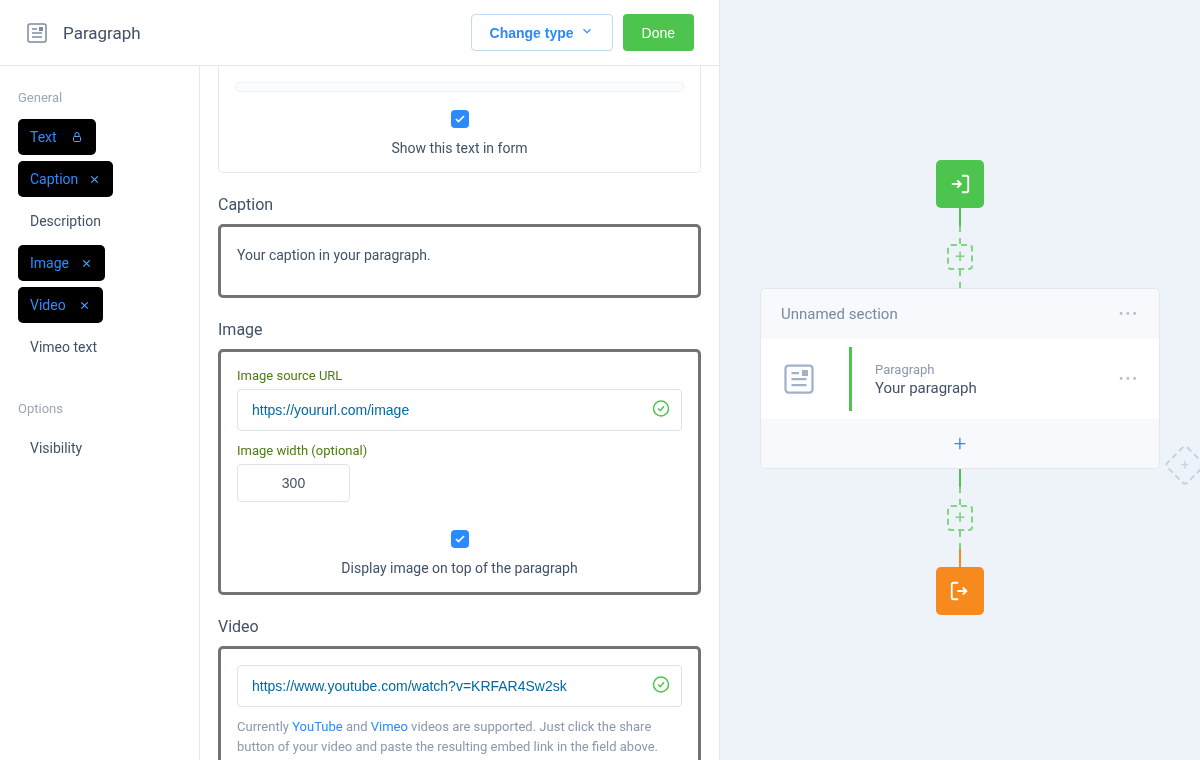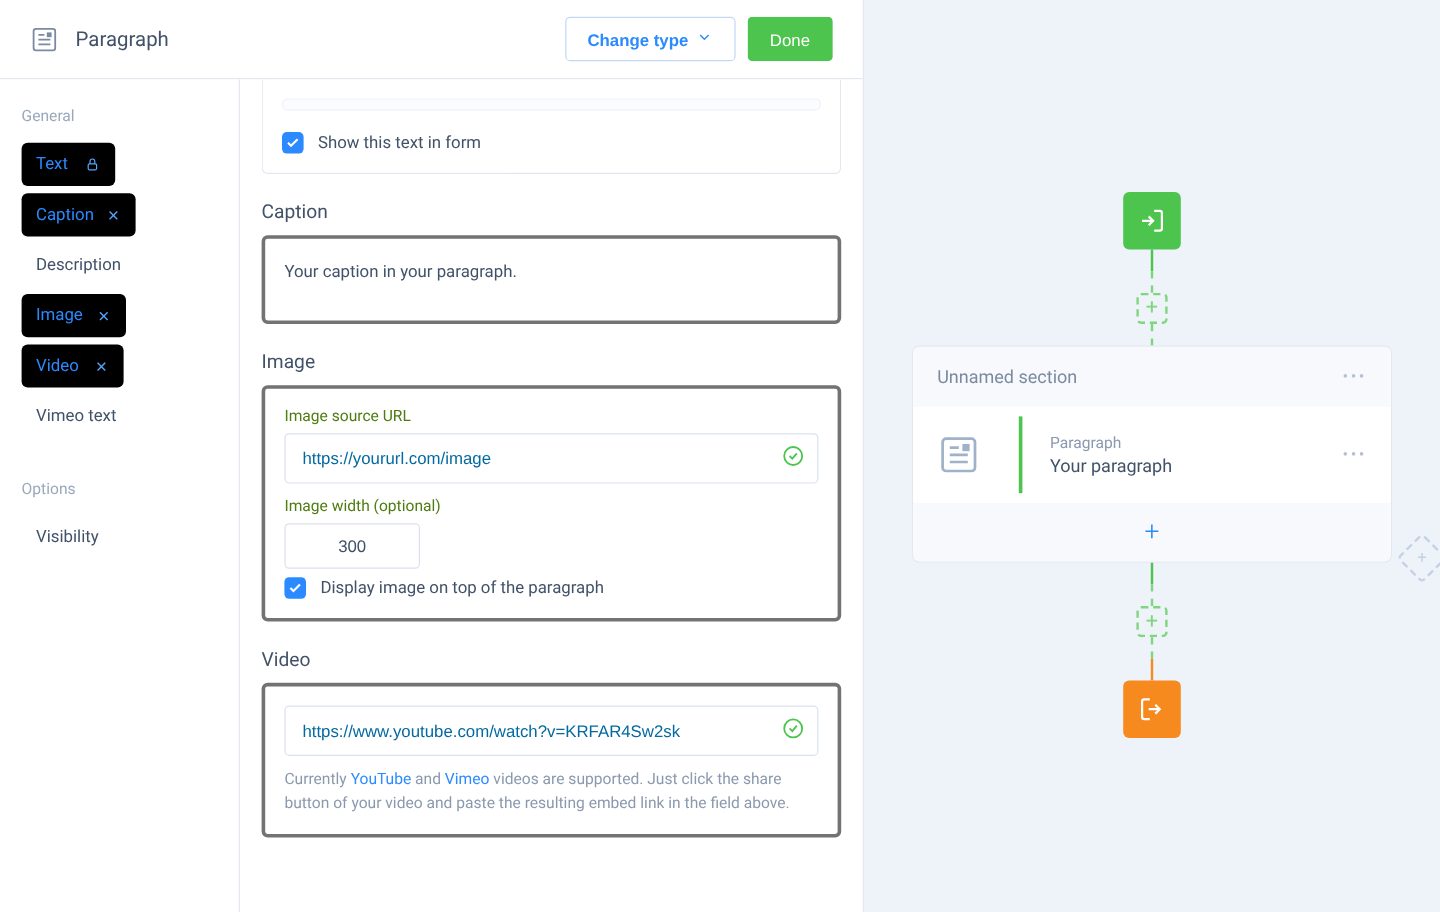--- a/index.html
+++ b/index.html
@@ -21,21 +21,21 @@
 .sidebar-group-label { color: #9aa8bb; font-size: 13px; margin-bottom: 14px; }
 .sidebar-item { display: flex; align-items: center; justify-content: space-between; padding: 10px 12px; border-radius: 5px; margin-bottom: 6px; cursor: pointer; font-size: 14px; }
 .sidebar-item.active { background: #000000; color: #2b8aff; }
 .sidebar-item.plain { color: #415268; }
 .sidebar-item .icon-slot { width: 14px; height: 14px; display: inline-flex; align-items: center; justify-content: center; }
 .sidebar-spacer { height: 30px; }
 
 .main { flex: 1; padding: 0 18px 20px 18px; overflow-y: auto; }
 .panel-section { border: 3px solid #737373; border-radius: 5px; padding: 16px; margin-bottom: 22px; }
 .section-title { font-size: 16px; color: #415268; margin: 10px 0 10px 0; }
-.check-row { display: flex; align-items: center; gap: 12px; }
+.check-row { display: flex; align-items: center; gap: 12px; flex-direction: column; }
 .checkbox { width: 18px; height: 18px; border-radius: 4px; background: #2b8aff; display: inline-flex; align-items: center; justify-content: center; flex-shrink: 0; }
 .checkbox svg { width: 12px; height: 12px; }
 .text-input { width: 100%; border: 1px solid #dbe2ec; border-radius: 4px; padding: 12px 14px; font-size: 14px; color: #0369a1; background: #fff; }
 .text-input-wrap { position: relative; }
 .valid-icon { position: absolute; right: 12px; top: 50%; transform: translateY(-50%); }
 .small-label { font-size: 13px; color: #4d7c0f; margin: 0 0 6px 0; }
 .width-input { width: 113px; text-align: center; border: 1px solid #dbe2ec; border-radius: 4px; padding: 10px; font-size: 14px; color: #415268; }
 .help-text { font-size: 13px; color: #8a99ae; margin-top: 10px; line-height: 1.5; }
 .help-text a { color: #2b8aff; text-decoration: none; }
 
@@ -183,21 +183,21 @@
             <input class="text-input" value="https://yoururl.com/image" style="">
             <span class="valid-icon">
               <svg width="18" height="18" viewBox="0 0 24 24" fill="none" stroke="#4dc44d" stroke-width="2">
                   <circle cx="12" cy="12" r="10"></circle>
                   <polyline points="8 12 11 15 16 9"></polyline>
                 </svg>
             </span>
           </div>
           <div class="small-label" style="margin-top:12px">Image width (optional)</div>
           <input class="width-input" value="300" style="">
-          <div class="check-row" style="margin-top:7px">
+          <div class="check-row" style="margin-top:28px">
             <span class="checkbox">
               <svg viewBox="0 0 24 24" fill="none" stroke="#fff" stroke-width="3.5">
                   <polyline points="20 6 9 17 4 12"></polyline>
                 </svg>
             </span>
             <span>Display image on top of the paragraph</span>
           </div>
         </div>
 
         <div class="section-title">Video</div>

